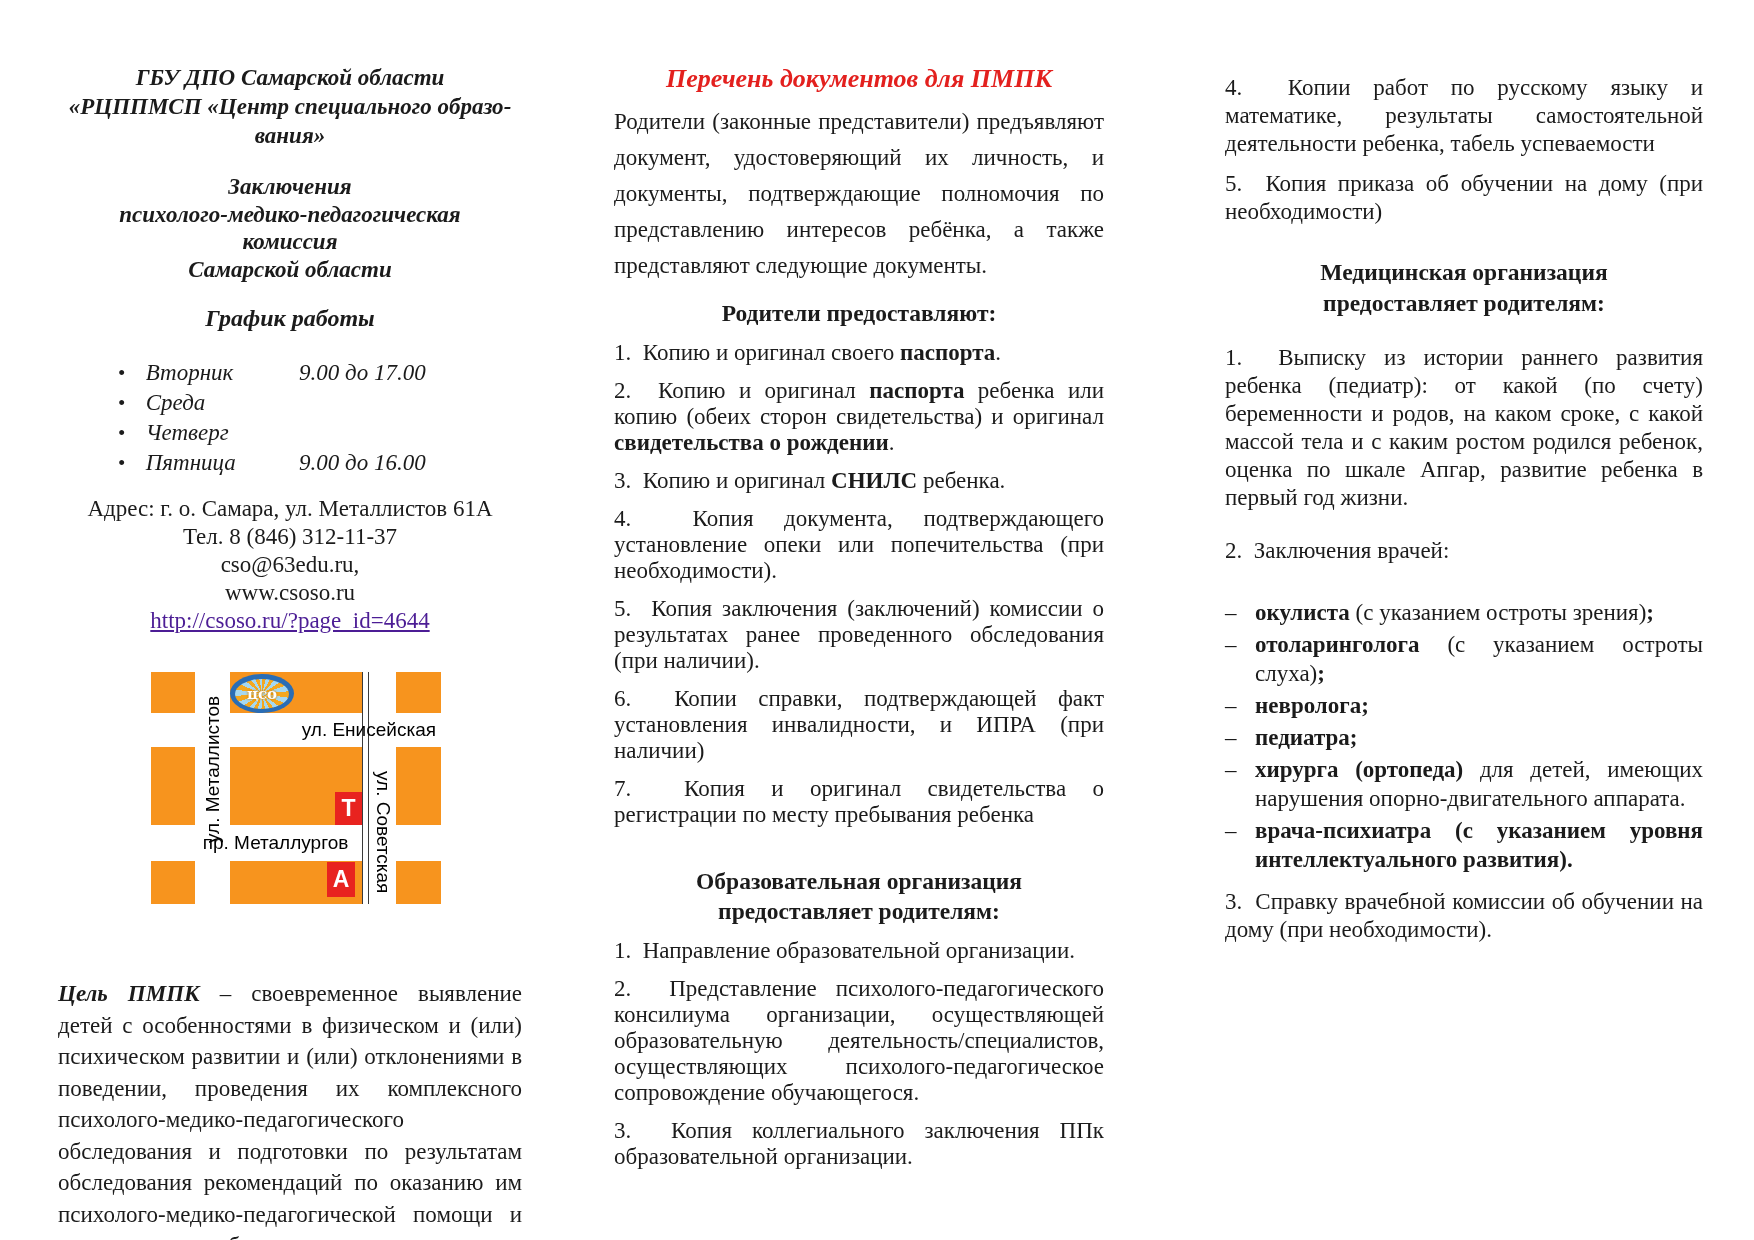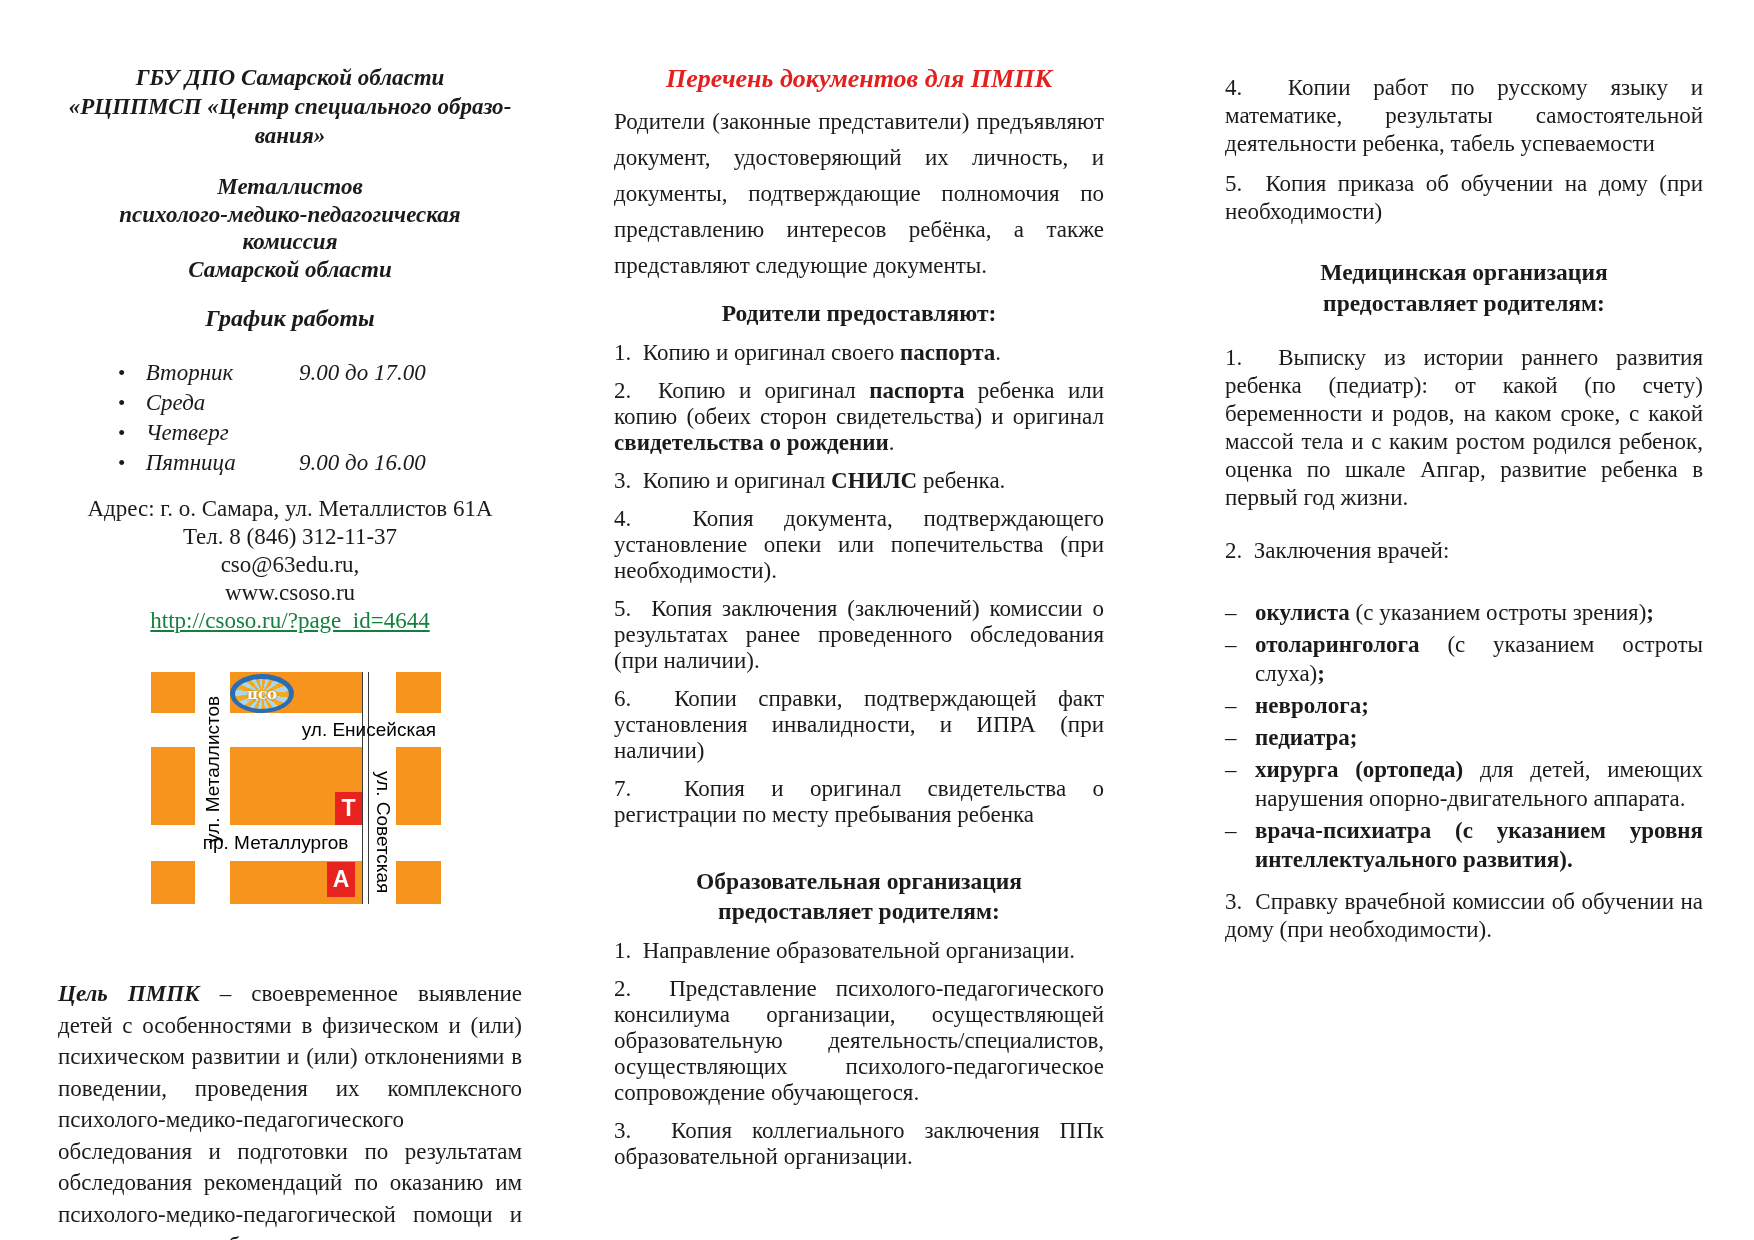--- a/index.html
+++ b/index.html
@@ -16,21 +16,21 @@
   .org-line{font-size:23px;font-weight:bold;font-style:italic;line-height:29px;text-align:center;hyphens:manual;-webkit-hyphens:manual;}
   .commission{margin-top:23px;}
   .commission .org-line{line-height:27.5px;}
   .sched-title{margin:20px 0 0 0;font-size:24px;font-weight:bold;font-style:italic;text-align:center;line-height:30px;}
   .schedule{margin-top:25px;}
   .sched-row{position:relative;padding-left:60px;line-height:30px;font-size:23px;font-style:italic;}
   .sched-row .bullet{display:inline-block;width:22px;font-style:normal;font-size:21px;}
   .sched-row .time{position:absolute;left:241px;top:0;}
   .address{margin-top:17px;}
   .addr-line{font-size:23px;line-height:28px;text-align:center;}
-  .site-link{display:block;margin:0 auto;font-size:23px;line-height:28px;text-align:center;color:#15803d;text-decoration:underline;cursor:pointer;}
+  .site-link{display:block;margin:0 auto;font-size:23px;line-height:28px;text-align:center;color:#4c1d95;text-decoration:underline;cursor:pointer;}
 
   
   .map{position:relative;width:290px;height:232px;margin:37px 0 0 93px;background:#fff;
        font-family:"Liberation Sans","DejaVu Sans",sans-serif;}
   .blk{position:absolute;background:var(--map-orange,#F7941E);}
   .tramline{position:absolute;left:211px;top:0;width:5px;height:232px;border-left:1.5px solid #3a3a3a;border-right:1.5px solid #3a3a3a;}
   .street-label{position:absolute;color:#000;font-size:19px;white-space:nowrap;}
   .street-left{left:44px;top:6px;width:35px;height:182px;display:flex;align-items:center;justify-content:center;writing-mode:vertical-rl;transform:rotate(180deg);}
   .street-top{left:79px;top:41px;width:206px;height:34px;line-height:34px;text-align:right;}
   .street-bottom{left:38px;top:153px;width:173px;height:28px;line-height:36px;text-align:center;}
@@ -68,21 +68,21 @@
 <div class="page">
 
   <section class="col col-left">
     <div class="org">
 
     <div class="org-line">ГБУ ДПО Самарской области</div>
         <div class="org-line">«РЦППМСП «Центр специального образо­вания»</div>
       </div>
     <div class="commission">
 
-    <div class="org-line">Металлистов</div>
+    <div class="org-line">Заключения</div>
         <div class="org-line">психолого-медико-педагогическая</div>
         <div class="org-line">комиссия</div>
         <div class="org-line">Самарской области</div>
       </div>
     <h3 class="sched-title">График работы</h3>
     <div class="schedule">
 
     <div class="sched-row">
           <span class="bullet">•</span>
           <span class="day">Вторник</span>

